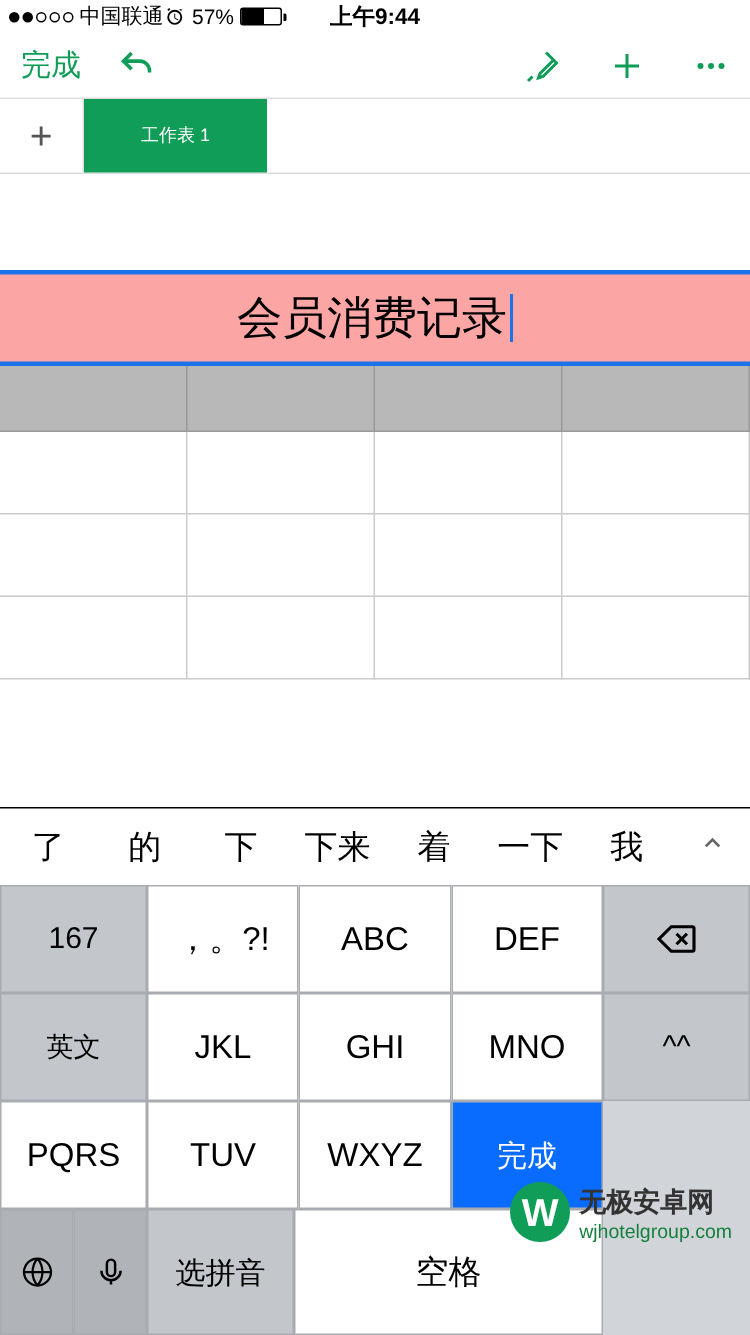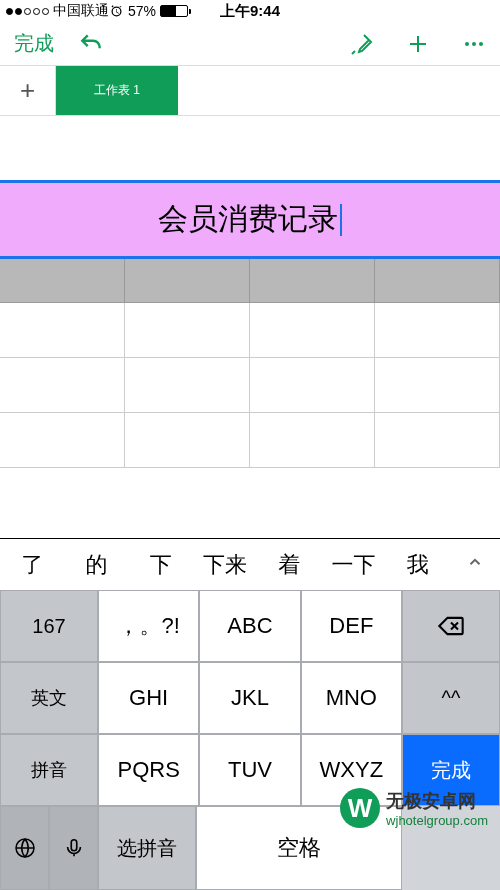--- a/index.html
+++ b/index.html
@@ -20,21 +20,21 @@
     .toolbar-left { display: flex; align-items: center; gap: 24px; color: #0f9d58; font-size: 20px; }
     .toolbar-right { display: flex; align-items: center; gap: 32px; color: #0f9d58; }
     .done-btn { font-size: 20px; font-weight: 500; color: #0f9d58; }
     
     .tab-bar { height: 50px; display: flex; align-items: stretch; border-bottom: 1px solid #ddd; }
     .add-tab { width: 56px; display: flex; align-items: center; justify-content: center; border-right: 1px solid #ddd; font-size: 26px; color: #555; font-weight: 300; }
     .active-tab { background: #0f9d58; color: #fff; padding: 0 38px; display: flex; align-items: center; font-size: 12px; font-weight: 400; }
     
     .sheet-area { position: relative; }
     .white-gap { height: 64px; background: #fff; }
-    .merged-cell { height: 79px; border-top: 3px solid #1a73e8; border-bottom: 3px solid #1a73e8; display: flex; align-items: center; justify-content: center; font-size: 30px; font-weight: 400; color: #000; background: #f0abfc; position: relative; }
+    .merged-cell { height: 64px; border-top: 3px solid #1a73e8; border-bottom: 3px solid #1a73e8; display: flex; align-items: center; justify-content: center; font-size: 30px; font-weight: 400; color: #000; background: #fca5a5; position: relative; }
     .text-cursor { display: inline-block; width: 2px; height: 32px; background: #1a73e8; margin-left: 2px; }
     .header-row { height: 44px; background: #b8b8b8; display: flex; }
     .header-row .hcell { flex: 1; border-right: 1px solid #999; border-bottom: 1px solid #999; }
     .data-row { height: 55px; display: flex; background: #fff; }
     .data-row .dcell { flex: 1; border-right: 1px solid #ccc; border-bottom: 1px solid #ccc; }
     
     .keyboard { position: absolute; bottom: 0; left: 0; right: 0; background: #d1d4d9; }
     .candidate-gap { height: 34px; background: #fff; }
     .candidate-bar { height: 52px; background: #fff; display: flex; align-items: center; border-top: 1px solid #000; }
     .candidate { flex: 1; text-align: center; font-size: 22px; color: #000; }
@@ -167,25 +167,24 @@
     <div class="key">，。?!</div>
     <div class="key">ABC</div>
     <div class="key">DEF</div>
     <div class="key func">
       <svg width="28" height="28" viewBox="0 0 24 24" fill="none" stroke="#000" stroke-width="1.8">
           <path d="M21 5H9l-7 7 7 7h12a1 1 0 001-1V6a1 1 0 00-1-1z"></path>
           <path d="M12 9l6 6M18 9l-6 6"></path>
         </svg>
     </div>
     <div class="key func small">英文</div>
+    <div class="key">JKL</div>
     <div class="key">GHI</div>
-    <div class="key">JKL</div>
     <div class="key">MNO</div>
     <div class="key func">^^</div>
-    <div class="key func small">拼音</div>
     <div class="key">PQRS</div>
     <div class="key">TUV</div>
     <div class="key">WXYZ</div>
     <div class="key primary tall">完成</div>
     <div class="bottom-row" style="grid-column: 1 / 5;">
       <div class="bkey icon">
         <svg width="24" height="24" viewBox="0 0 24 24" fill="none" stroke="#000" stroke-width="1.5">
             <circle cx="12" cy="12" r="9"></circle>
             <path d="M3 12h18M12 3a14 14 0 010 18M12 3a14 14 0 000 18"></path>
           </svg>

